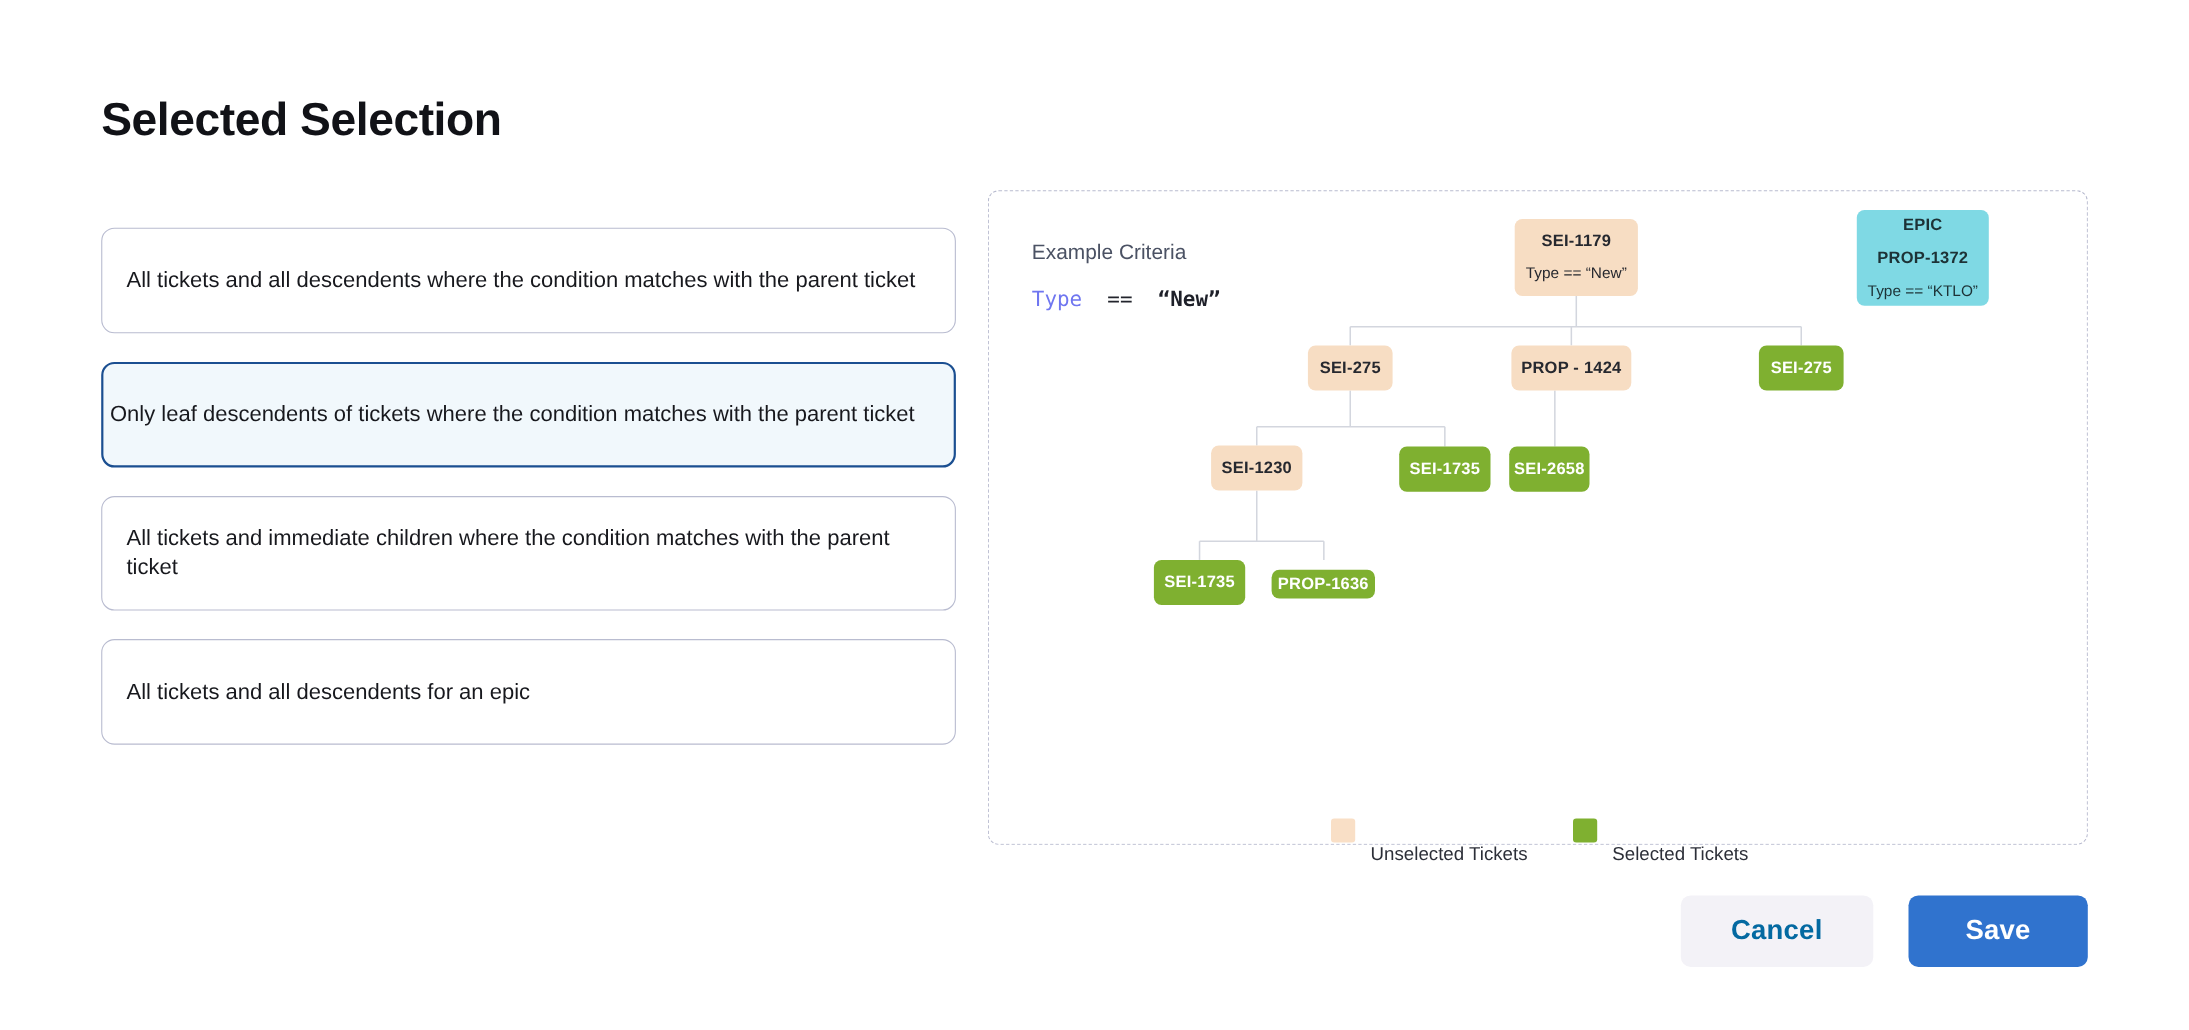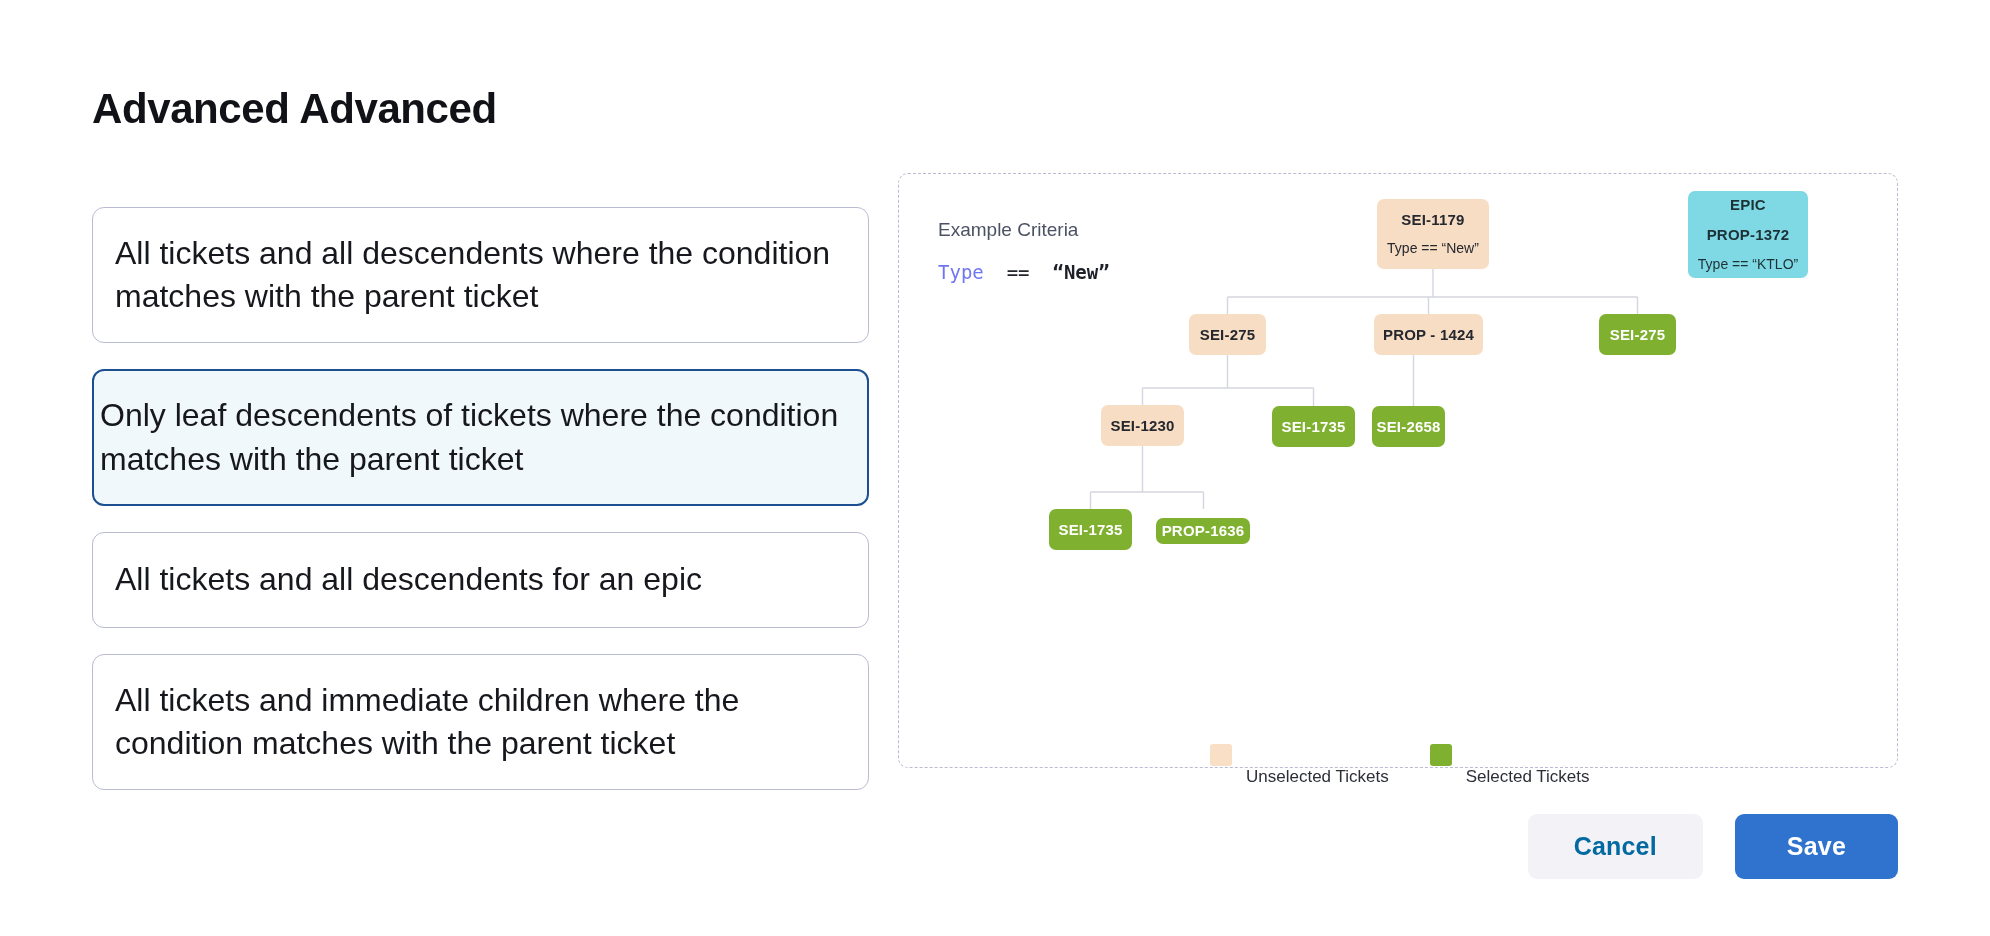--- a/index.html
+++ b/index.html
@@ -47,21 +47,21 @@
     display: flex;
     align-items: center;
     cursor: pointer;
   }
   .option-card.selected {
     border: 2px solid #1b4f91;
     background: #f1f8fc;
     padding: 23px 23px 23px 6px;
   }
   .option-label {
-    font-size: 32px;
+    font-size: 20px;
     line-height: 1.35;
     color: #17181d;
     font-weight: 400;
   }
 
   
   .preview-panel {
     position: absolute;
     left: 898px;
     top: 173px;
@@ -179,34 +179,34 @@
     background: #3073ce;
     color: #ffffff;
     padding: 18px 52px;
   }
 </style>
 </head>
 <body>
 
 <div class="page">
 
-  <h1 class="page-title">Advanced Advanced</h1>
+  <h1 class="page-title">Selected Selection</h1>
 
   <div class="options">
     <div class="option-card">
       <span class="option-label">All tickets and all descendents where the condition matches with the parent ticket</span>
     </div>
     <div class="option-card selected">
       <span class="option-label">Only leaf descendents of tickets where the condition matches with the parent ticket</span>
     </div>
     <div class="option-card">
+      <span class="option-label">All tickets and immediate children where the condition matches with the parent ticket</span>
+    </div>
+    <div class="option-card">
       <span class="option-label">All tickets and all descendents for an epic</span>
-    </div>
-    <div class="option-card">
-      <span class="option-label">All tickets and immediate children where the condition matches with the parent ticket</span>
     </div>
   </div>
 
   <div class="preview-panel">
 
     <div class="criteria">
       <div class="criteria-title">Example Criteria</div>
       <div class="criteria-expr"><span class="tok-field">Type</span>  <span class="tok-op">==</span>  <span class="tok-str">“New”</span></div>
     </div>
 

